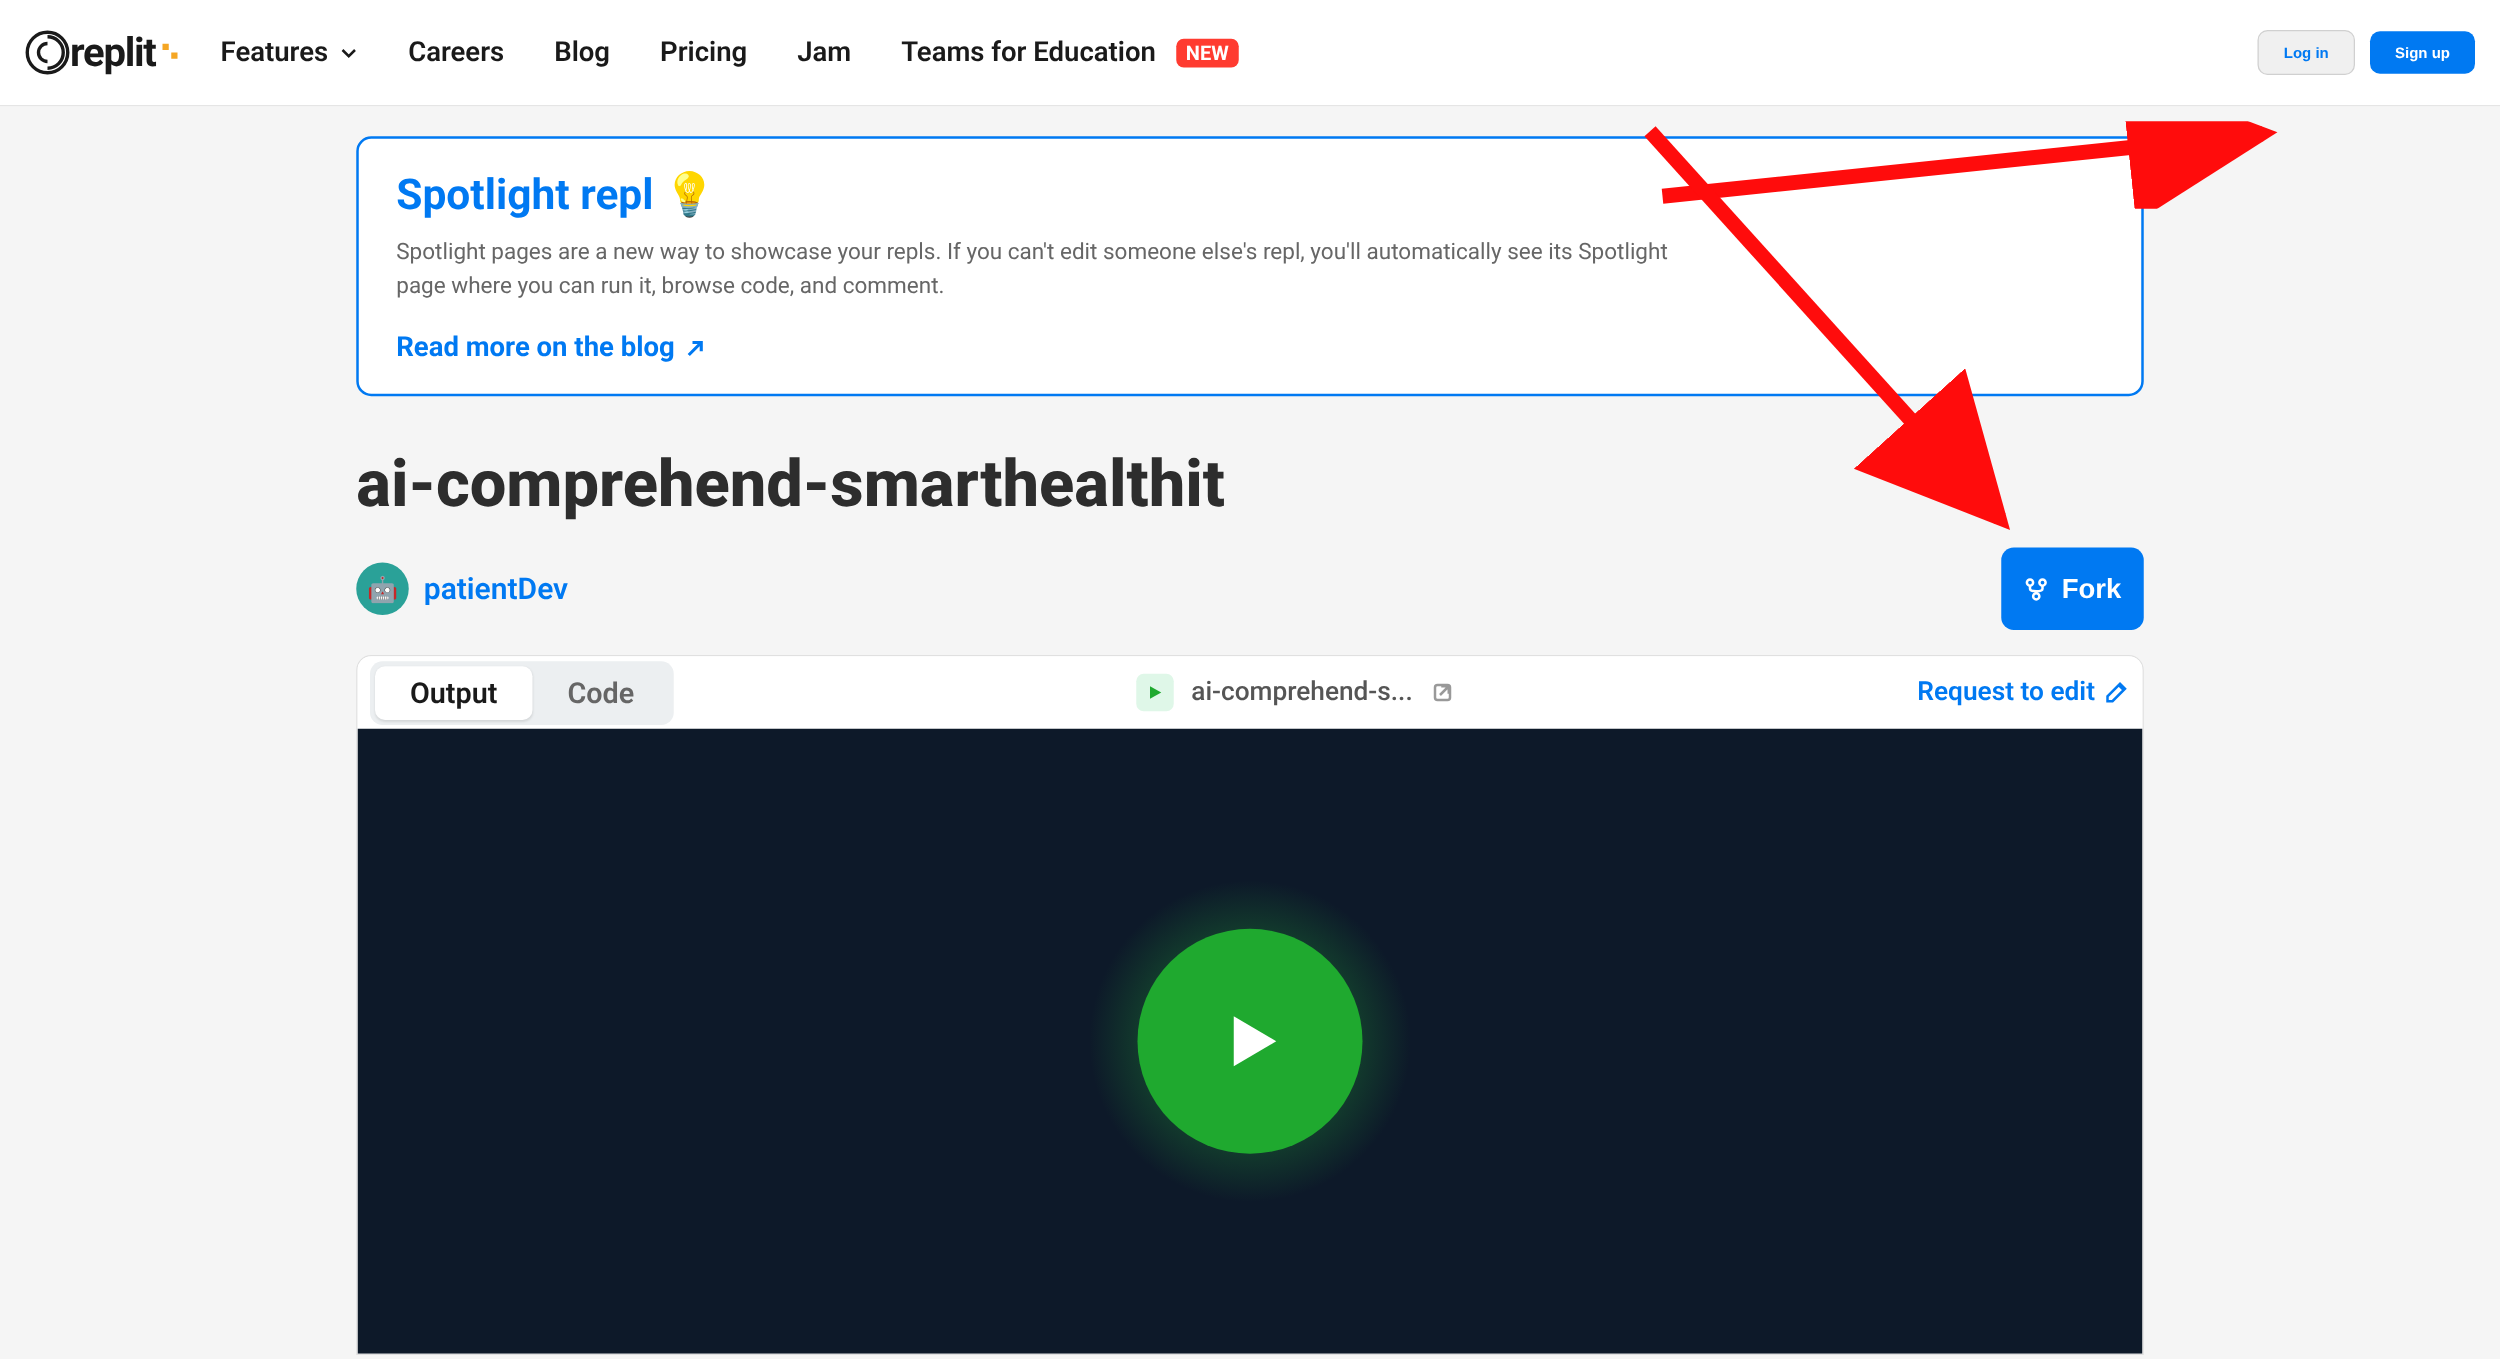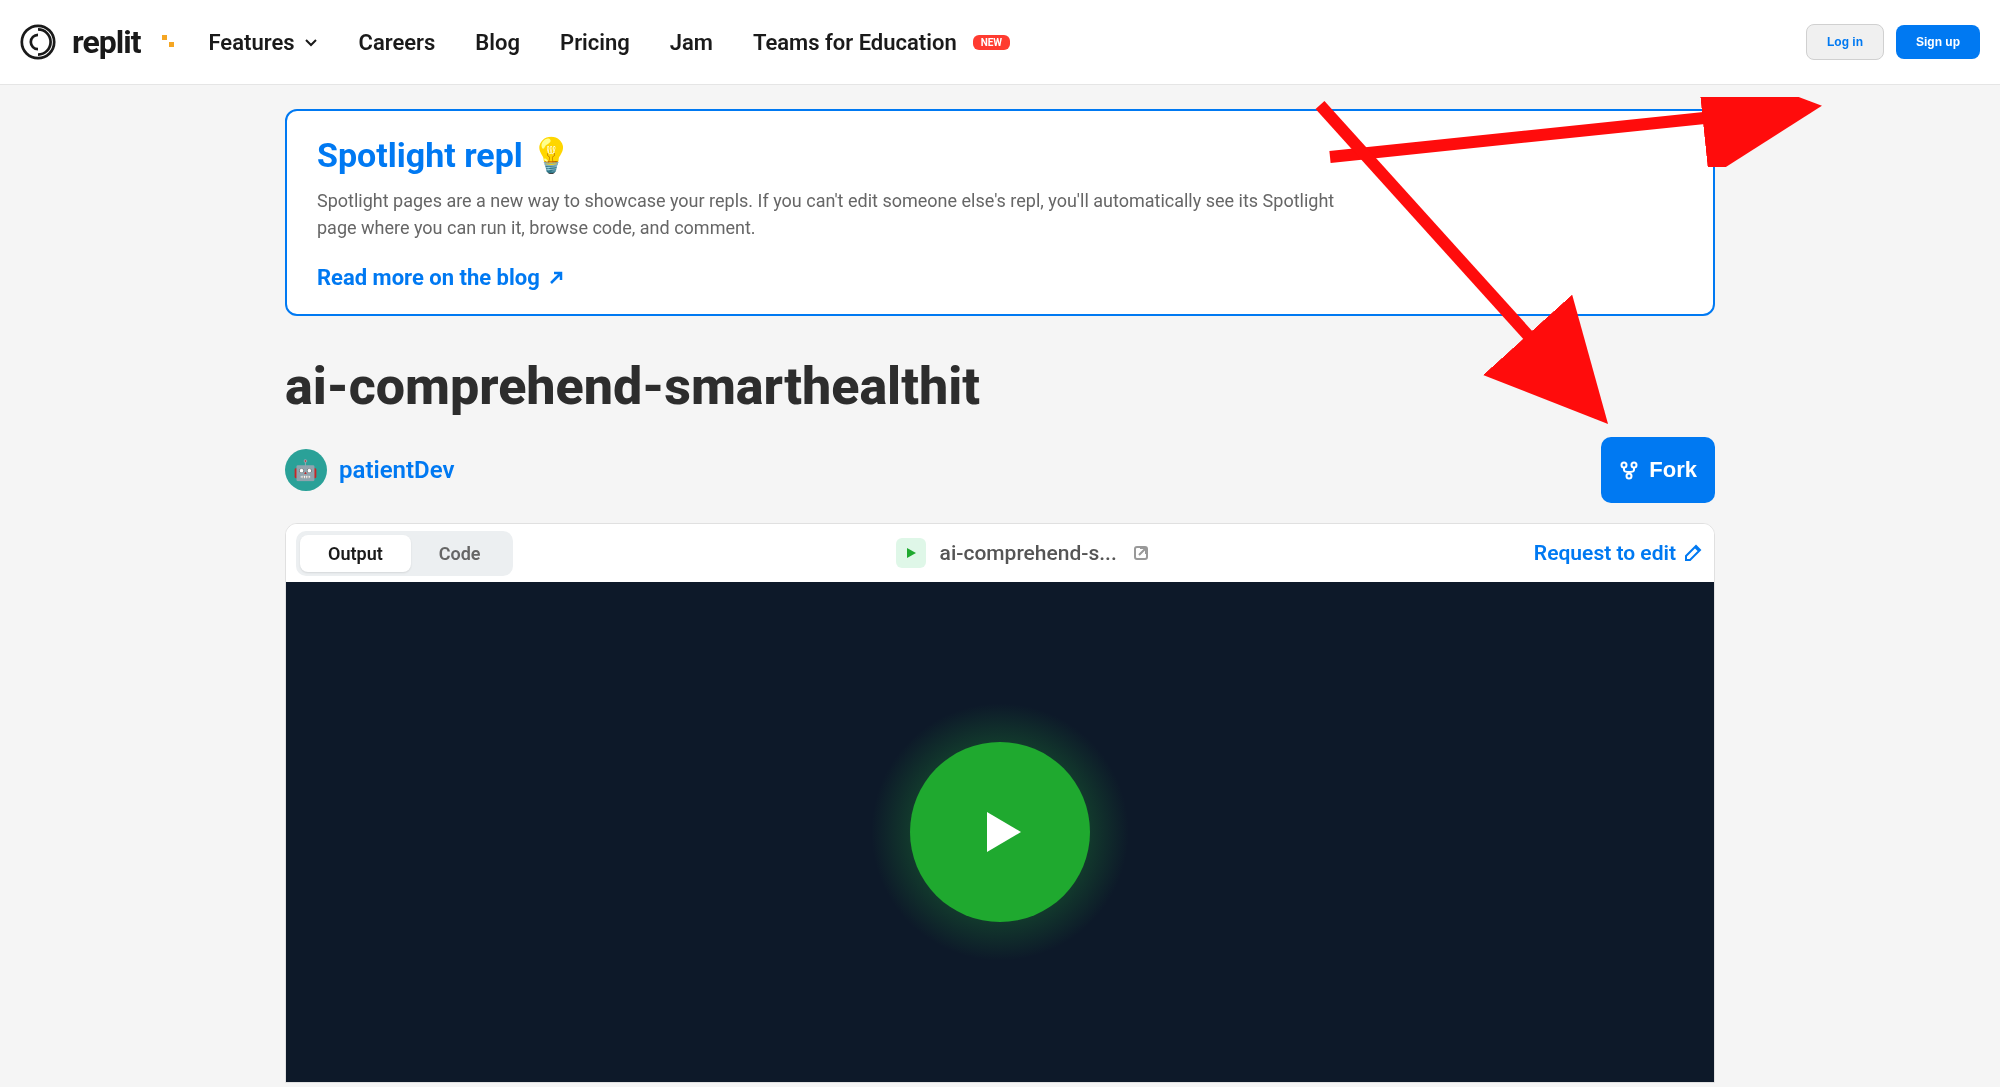--- a/index.html
+++ b/index.html
@@ -1,45 +1,45 @@
 <!DOCTYPE html>
 <html><head>
 <meta charset="utf-8">
 <style>
 * { margin: 0; padding: 0; box-sizing: border-box; }
 body { font-family: -apple-system, BlinkMacSystemFont, "Segoe UI", Roboto, sans-serif; background: #f5f5f5; width: 2000px; }
 .header { background: #fff; border-bottom: 1px solid #e5e5e5; height: 85px; display: flex; align-items: center; padding: 0 20px; }
-.logo { display: flex; align-items: center; gap: 16px; margin-right: 30px; }
+.logo { display: flex; align-items: center; gap: 0; margin-right: 30px; }
 .logo-swirl { width: 36px; height: 36px; }
 .logo-text { font-size: 32px; font-weight: 700; color: #1a1a1a; letter-spacing: -1px; }
 .logo-dots { margin-left: 4px; }
 .nav { display: flex; align-items: center; gap: 40px; }
 .nav-item { font-size: 22px; font-weight: 600; color: #1a1a1a; cursor: pointer; text-decoration: none; display: flex; align-items: center; gap: 8px; }
 .nav-item.teams { position: relative; }
 .nav-item.teams::before { content: ''; position: absolute; left: -10px; right: -10px; top: -6px; bottom: -6px; background: radial-gradient(ellipse, rgba(40,200,130,0.2), transparent 70%); z-index: -1; border-radius: 8px; }
-.badge-new { background: #ff3b30; color: #fff; font-size: 10px; font-weight: 700; padding: 2px 8px; border-radius: 6px; margin-left: 8px; }
+.badge-new { background: #ff3b30; color: #fff; font-size: 16px; font-weight: 700; padding: 2px 8px; border-radius: 6px; margin-left: 8px; }
 .header-right { margin-left: auto; display: flex; align-items: center; gap: 12px; }
 .btn { padding: 10px 20px; border-radius: 8px; font-size: 12px; font-weight: 600; cursor: pointer; border: none; }
 .btn-login { background: #f0f0f0; color: #0079f2; border: 1px solid #d0d0d0; }
 .btn-signup { background: #0079f2; color: #fff; }
 .container { max-width: 1430px; margin: 0 auto; padding-top: 24px; position: relative; }
 .banner { border: 2px solid #0079f2; background: #fff; border-radius: 12px; padding: 24px 30px; margin-bottom: 40px; }
 .banner-title { font-size: 34px; font-weight: 700; color: #0079f2; display: flex; align-items: center; gap: 8px; margin-bottom: 12px; }
 .banner-desc { font-size: 18px; color: #666; line-height: 1.5; margin-bottom: 24px; max-width: 1040px; }
 .banner-link { font-size: 22px; font-weight: 700; color: #0079f2; text-decoration: none; display: flex; align-items: center; gap: 6px; }
 .repl-title { font-size: 52px; font-weight: 800; color: #2d2d2d; margin-bottom: 20px; }
 .meta-row { display: flex; align-items: center; justify-content: space-between; margin-bottom: 20px; }
 .author { display: flex; align-items: center; gap: 12px; }
 .avatar { width: 42px; height: 42px; border-radius: 50%; background: #2aa198; display: flex; align-items: center; justify-content: center; font-size: 20px; }
 .author-name { font-size: 24px; font-weight: 600; color: #0079f2; }
 .fork-btn { background: #0079f2; color: #fff; border: none; border-radius: 10px; padding: 20px 18px; font-size: 22px; font-weight: 600; display: flex; align-items: center; gap: 10px; cursor: pointer; }
 .panel { background: #fff; border-radius: 12px 12px 0 0; overflow: hidden; border: 1px solid #e0e0e0; }
 .panel-header { display: flex; align-items: center; padding: 8px 10px; background: #fff; height: 58px; }
 .tabs { display: flex; background: #eceff1; border-radius: 10px; padding: 4px; }
-.tab { padding: 8px 28px; font-size: 18px; font-weight: 600; border-radius: 8px; cursor: pointer; color: #666; }
+.tab { padding: 8px 28px; font-size: 23px; font-weight: 600; border-radius: 8px; cursor: pointer; color: #666; }
 .tab.active { background: #fff; color: #1a1a1a; box-shadow: 0 1px 2px rgba(0,0,0,0.1); }
 .panel-center { margin: 0 auto; display: flex; align-items: center; gap: 14px; }
 .play-small { width: 30px; height: 30px; background: rgba(40,200,100,0.15); border-radius: 6px; display: flex; align-items: center; justify-content: center; }
 .file-name { font-size: 21px; color: #555; font-weight: 500; }
 .panel-right { display: flex; align-items: center; gap: 6px; font-size: 21px; font-weight: 600; color: #0079f2; cursor: pointer; }
 .output-area { background: #0d1929; height: 500px; position: relative; display: flex; align-items: center; justify-content: center; }
 .play-big-wrap { position: relative; }
 .play-big-glow { position: absolute; width: 280px; height: 280px; left: 50%; top: 50%; transform: translate(-50%, -50%); background: radial-gradient(circle, rgba(40,200,60,0.6), transparent 65%); border-radius: 50%; }
 .play-big { position: relative; width: 180px; height: 180px; background: #1fa92f; border-radius: 50%; display: flex; align-items: center; justify-content: center; cursor: pointer; }
 .arrow-annotation { position: absolute; pointer-events: none; }

